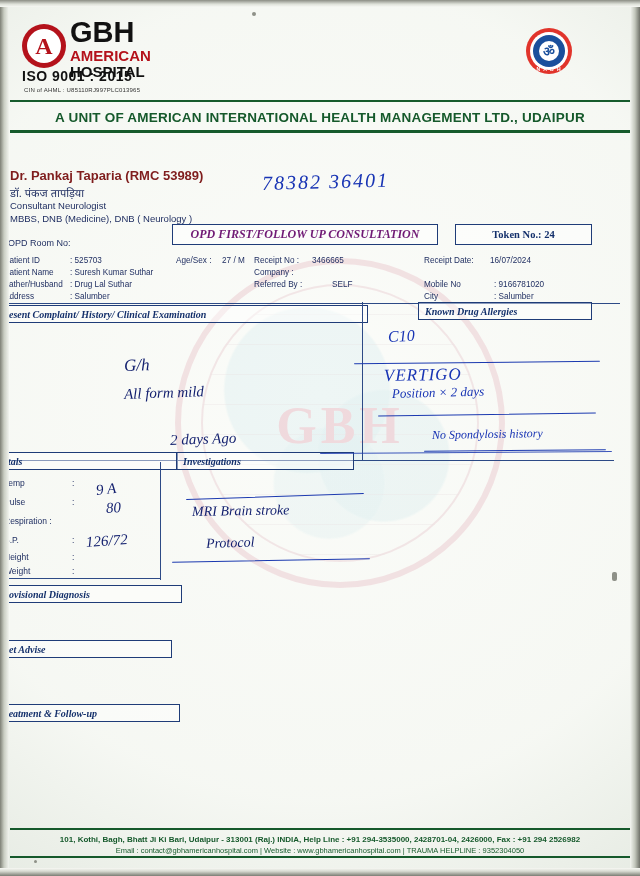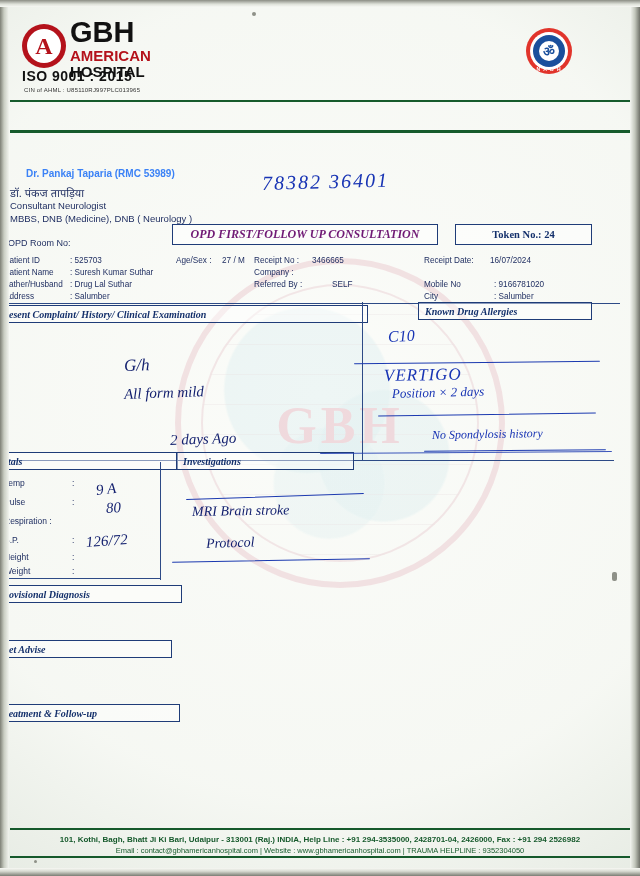--- a/index.html
+++ b/index.html
@@ -159,21 +159,21 @@
   }
   .rule-under {
     position: absolute; left: 10px; top: 130px; width: 620px; height: 3px;
     background: #165b2c;
   }
 
   
   .doc-name {
     position: absolute; left: 10px; top: 168px;
     font-family: "Liberation Sans", sans-serif;
-    font-size: 10px; font-weight: bold; color: #3b82f6; margin-left: 16px;
+    font-size: 13px; font-weight: bold; color: #7f1d1d;
   }
   .doc-hindi {
     position: absolute; left: 10px; top: 185px;
     font-family: Liberation Sans, sans-serif;
     font-size: 11px; color: #1b2a5e;
   }
   .doc-desig {
     position: absolute; left: 10px; top: 200px;
     font-family: "Liberation Sans", sans-serif;
     font-size: 9.5px; color: #1b2a5e;
@@ -297,20 +297,23 @@
   <div class="nabh">
     <div class="ring1"></div>
     <div class="ring2"></div>
     <div class="ring3"></div>
     <div class="ring4"></div>
     <div class="glyph">ॐ</div>
     <div class="caption">N A B H</div>
   </div>
 
   <div class="rule-top"></div>
+  <div class="unit-bar">
+    <span>A UNIT OF AMERICAN INTERNATIONAL HEALTH MANAGEMENT LTD., UDAIPUR</span>
+  </div>
   <div class="rule-under"></div>
 
   <div class="doc-name">Dr. Pankaj Taparia (RMC 53989)</div>
   <div class="doc-hindi">डॉ. पंकज तापड़िया</div>
   <div class="doc-desig">Consultant Neurologist</div>
   <div class="doc-qual">MBBS, DNB (Medicine), DNB ( Neurology )</div>
 
   <div class="hw hw-blue" style="left:262px; top:172px; font-size:20px; letter-spacing:2px; transform: rotate(-1.5deg);">78382 36401</div>
 
   <div class="title-box">

